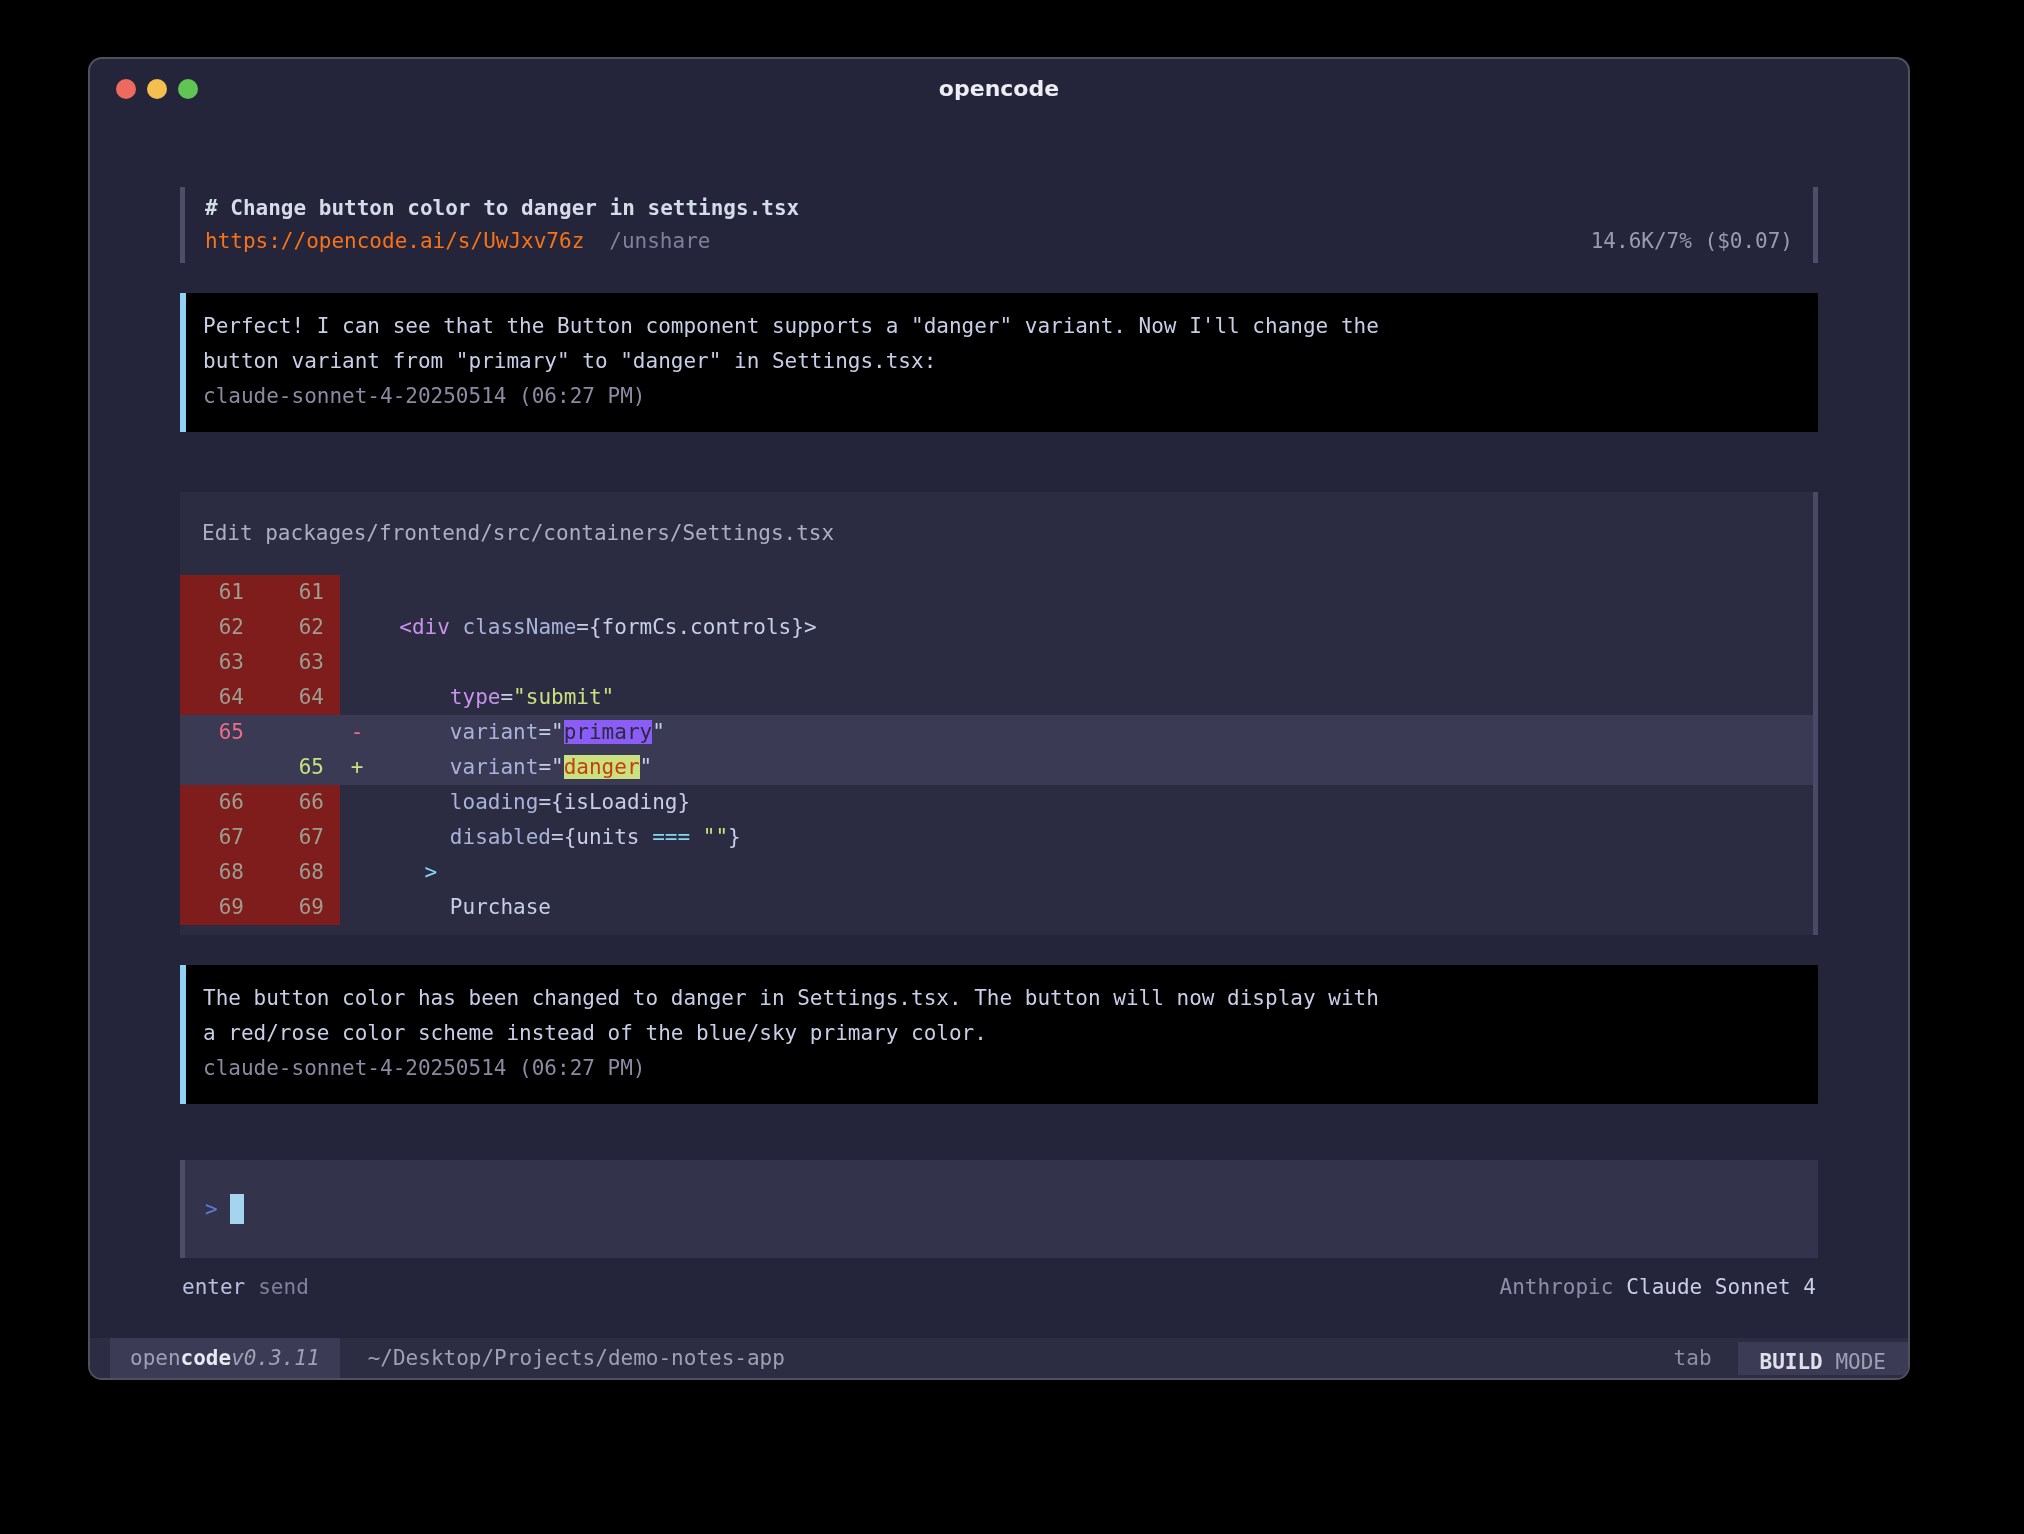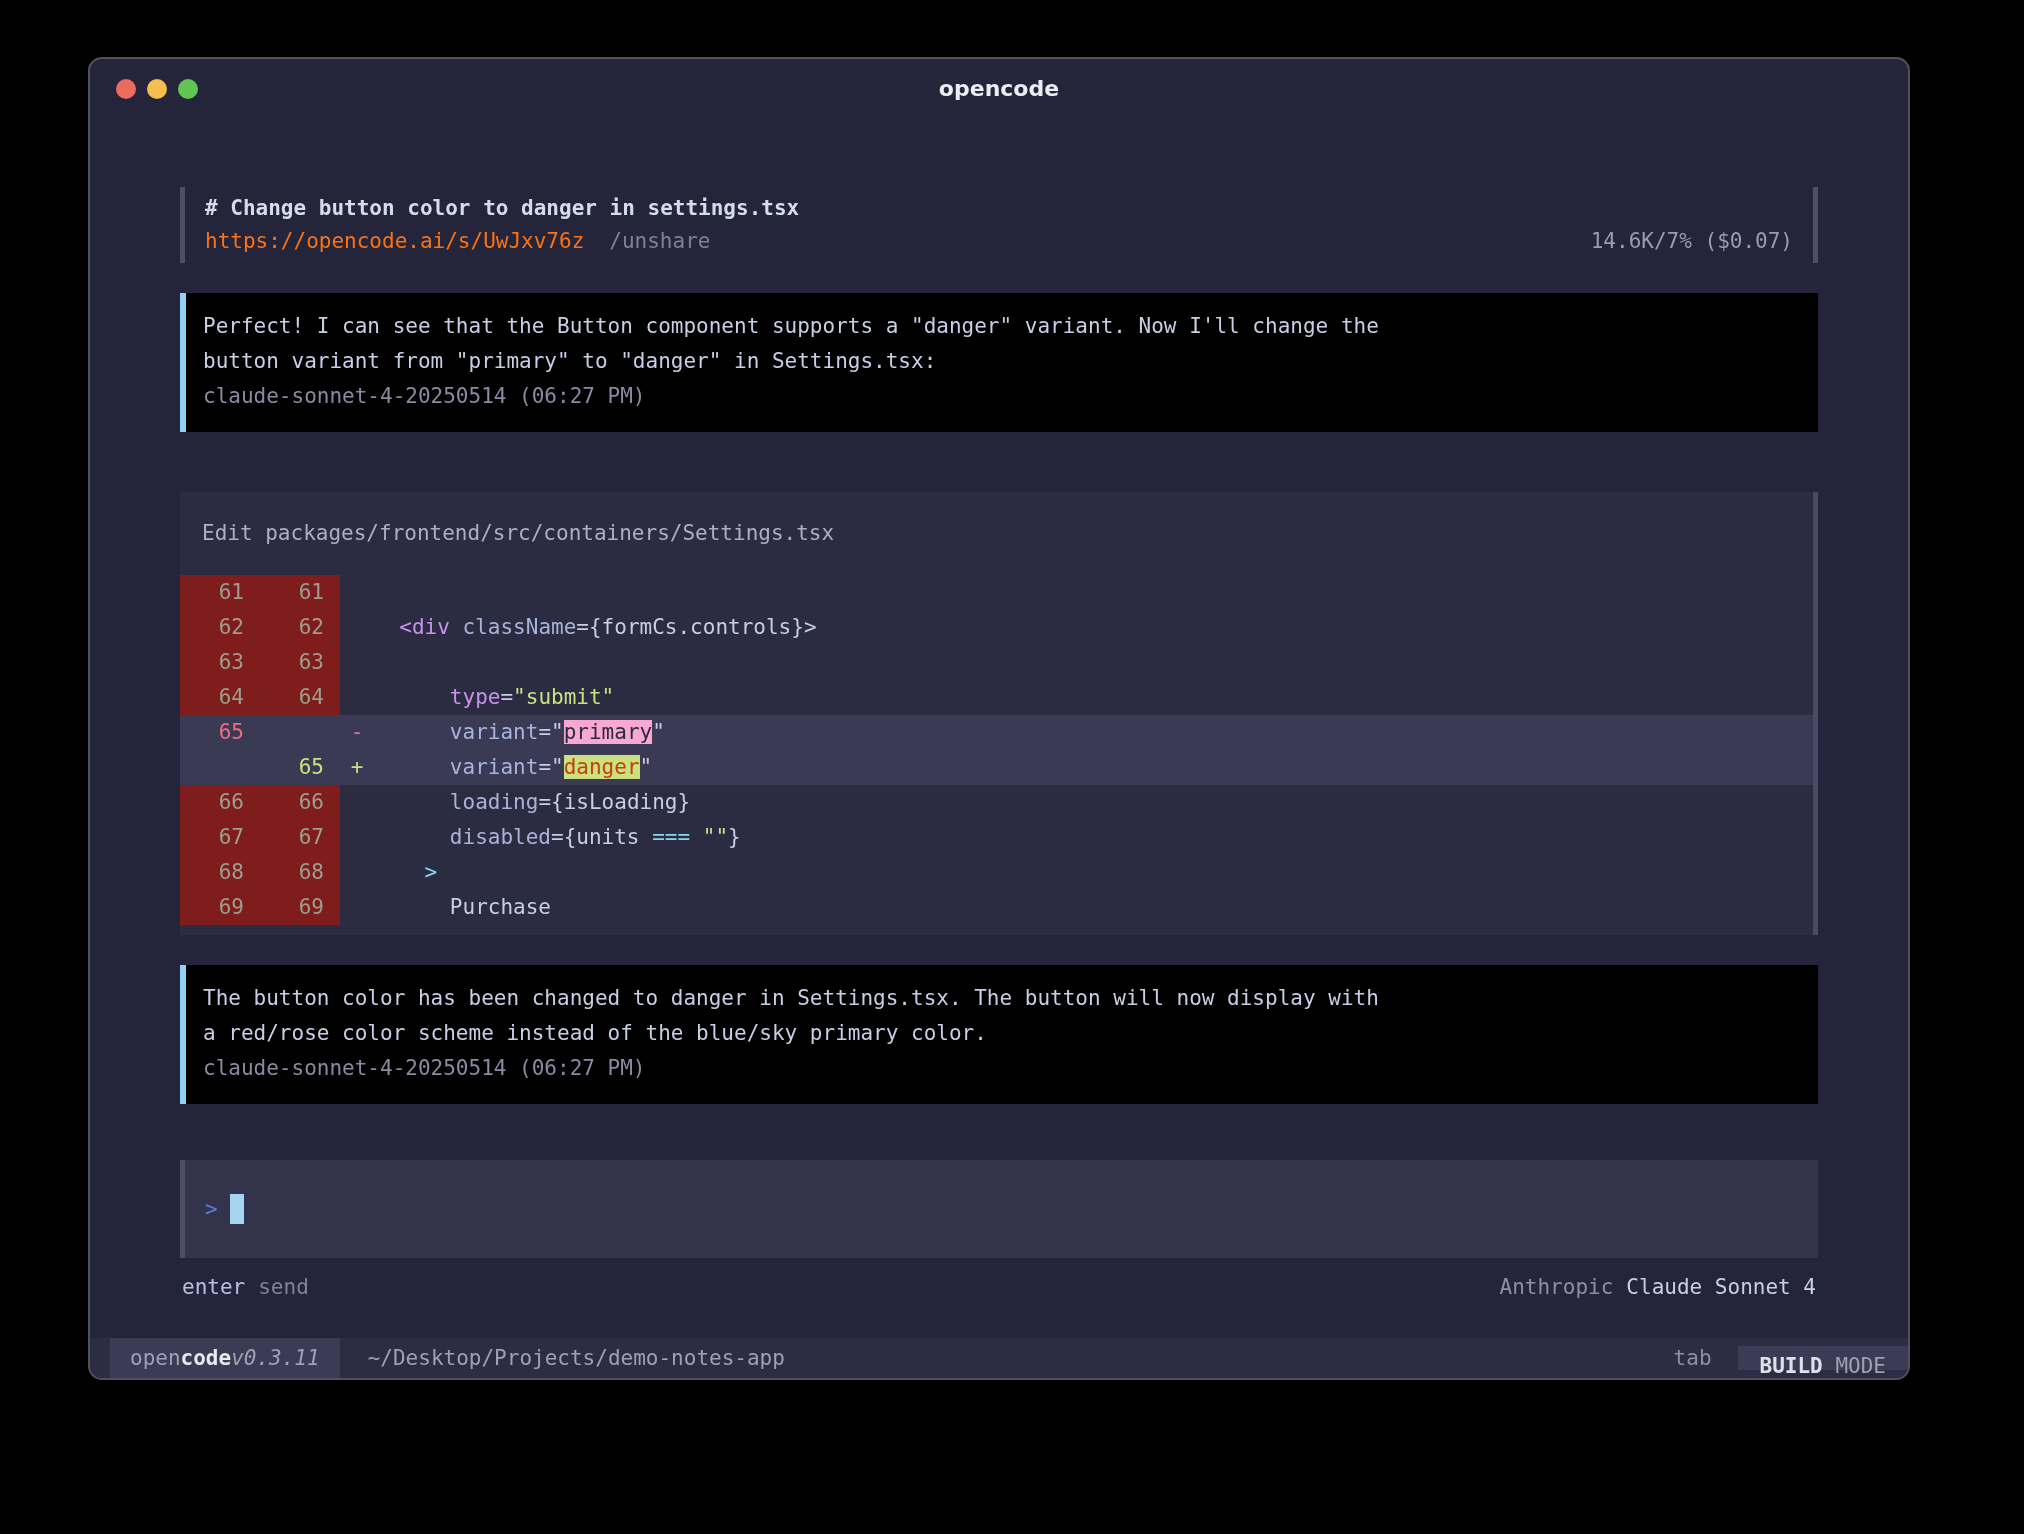--- a/index.html
+++ b/index.html
@@ -58,21 +58,21 @@
   .drow .code { flex: 1 1 auto; }
   .drow.del, .drow.add { background: #3a3a55; }
   .drow.del .gut, .drow.add .gut { background: transparent; }
   .drow.del .gut.old, .drow.del .mark { color: #ee6d85; }
   .drow.add .gut.new, .drow.add .mark { color: #c6e37f; }
   .tk-def  { color: #c7cee6; }
   .tk-tag  { color: #c792ea; }
   .tk-attr { color: #a9b3d9; }
   .tk-str  { color: #c9e17e; }
   .tk-op   { color: #86d7f2; }
-  .tk-delw { background: #f9a8d4; color: #2b2b40; }
+  .tk-delw { background: #8b5cf6; color: #2b2b40; }
   .tk-addw { background: #cbe081; color: #c2410c; }
 
   
   .prompt-box {
     margin-top: 56px; background: #33334c; border-left: 5px solid #4e4e68;
     padding: 34px 20px; display: flex; align-items: center;
   }
   .prompt-char { color: #5a7dd6; }
   .cursor { display: inline-block; width: 14px; height: 30px; background: #a5d5ee; margin-left: 12px; }
 
@@ -85,21 +85,21 @@
   
   .statusbar {
     flex: 0 0 40px; margin-top: auto; background: #2c2c42;
     display: flex; align-items: center; line-height: 40px;
   }
   .sb-app { background: #3b3b55; margin-left: 20px; padding: 0 20px; height: 40px; color: #a0a0b4; }
   .sb-app b { color: #e9e9f2; }
   .sb-ver { margin-left: 0; font-style: italic; }
   .sb-path { margin-left: 28px; color: #a0a0b4; }
   .sb-tab { margin-left: auto; color: #8e8ea6; padding-right: 26px; }
-  .sb-mode { background: #3b3b55; height: 24px; padding: 0 22px; color: #a0a0b4; }
+  .sb-mode { background: #3b3b55; height: 33px; padding: 0 22px; color: #a0a0b4; }
   .sb-mode b { color: #e0e0ea; }
 </style>
 </head>
 <body>
 
 <div class="window">
 
   <div class="titlebar">
     <div class="lights">
       <span class="light red"></span>

